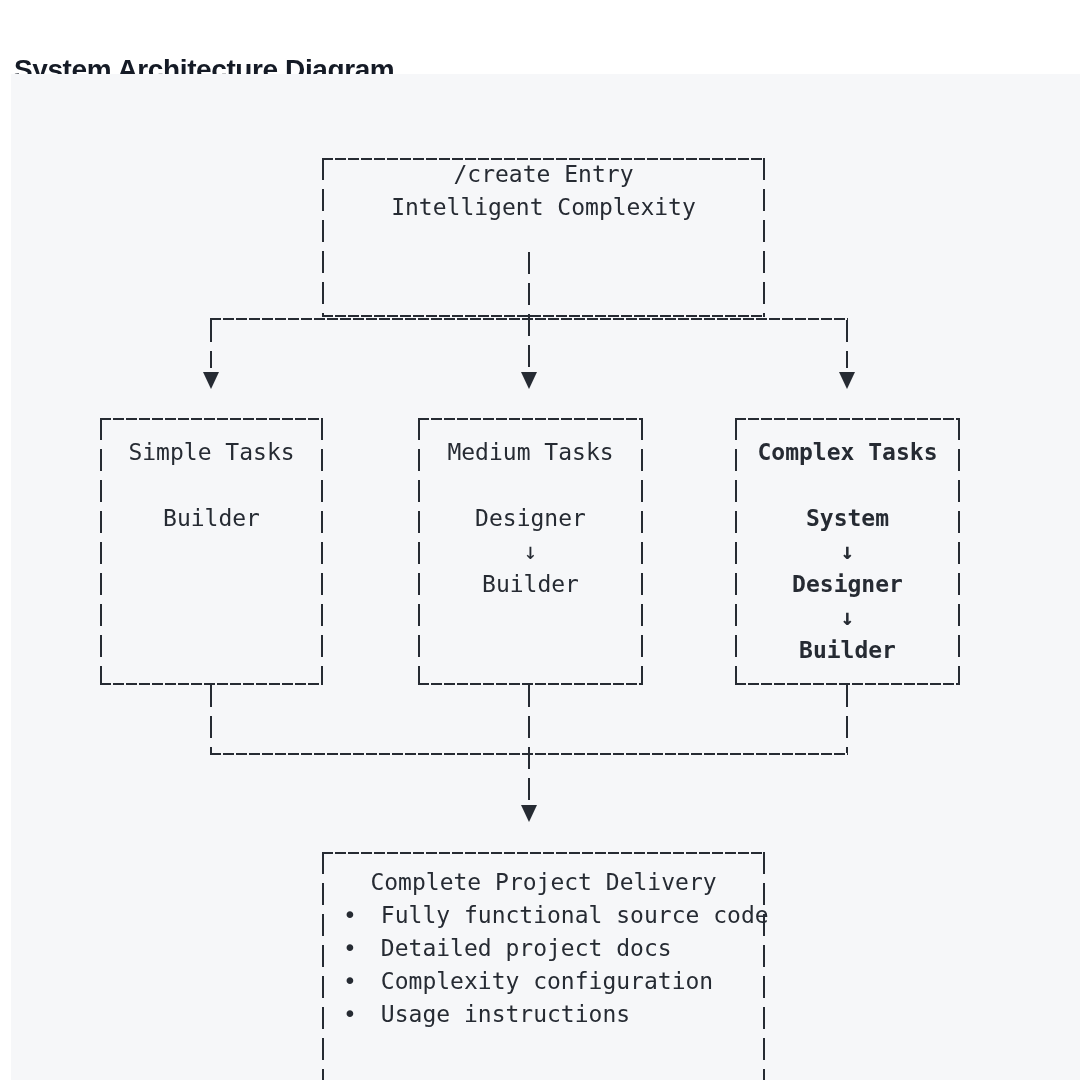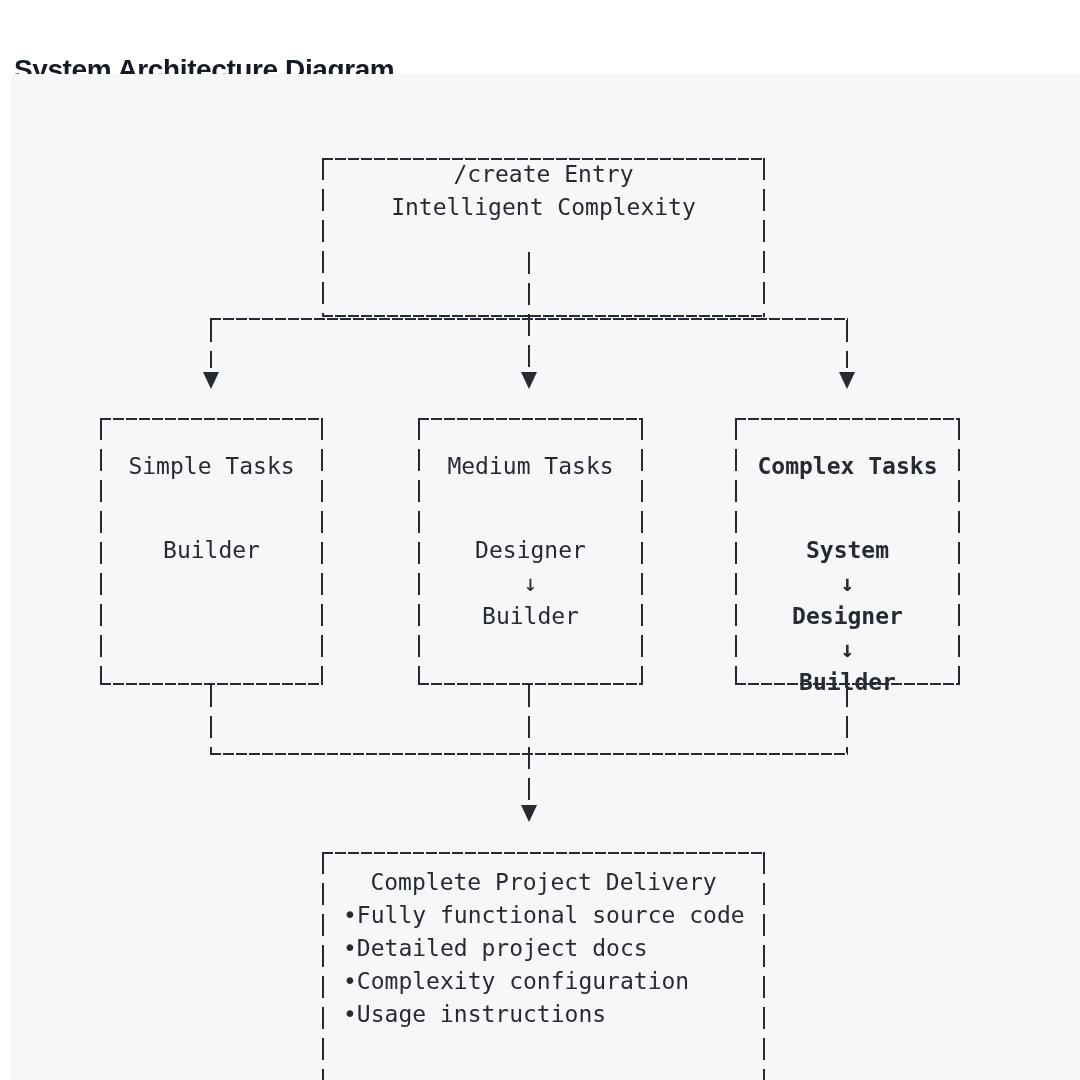--- a/index.html
+++ b/index.html
@@ -55,28 +55,28 @@
   
   .arrowhead{
     position:absolute;width:0;height:0;
     border-left:8px solid transparent;
     border-right:8px solid transparent;
     border-top:17px solid var(--ink);
   }
 
   
   .entry-node{left:311px;top:44px;width:443px;height:159px;padding-top:0;margin-top:40px;}
-  .task-node{top:344px;height:267px;padding-top:32px;}
+  .task-node{top:344px;height:267px;padding-top:18px;}
   .task-simple{left:89px;width:223px;}
   .task-medium{left:407px;width:225px;}
   .task-complex{left:724px;width:225px;font-weight:bold;}
-  .flow{margin-top:51px;}
+  .flow{margin-top:33px;}
   .delivery-node{left:311px;top:778px;width:443px;height:256px;padding-top:14px;}
   .brow{padding-left:21px;}
-  .bitem{margin-left:0;}
+  .bitem{margin-left:24px;}
 </style>
 </head>
 <body>
 
 <h1 class="page-title">System Architecture Diagram</h1>
 
 <div class="panel">
 
   <div class="dbox entry-node">
     <span class="line center">/create Entry</span>

